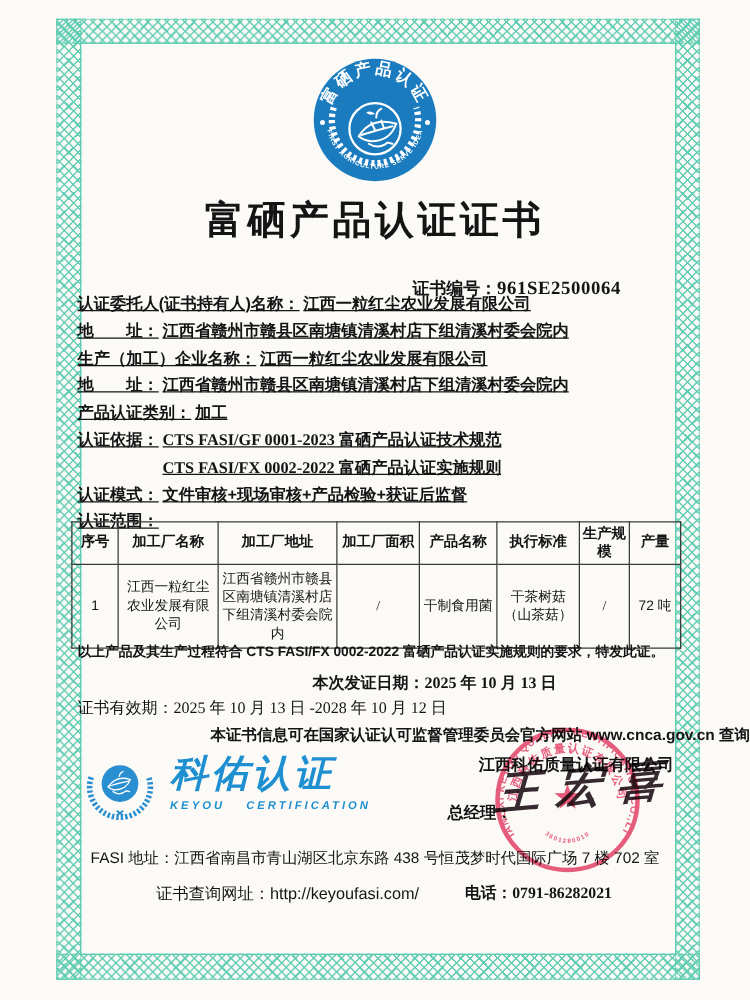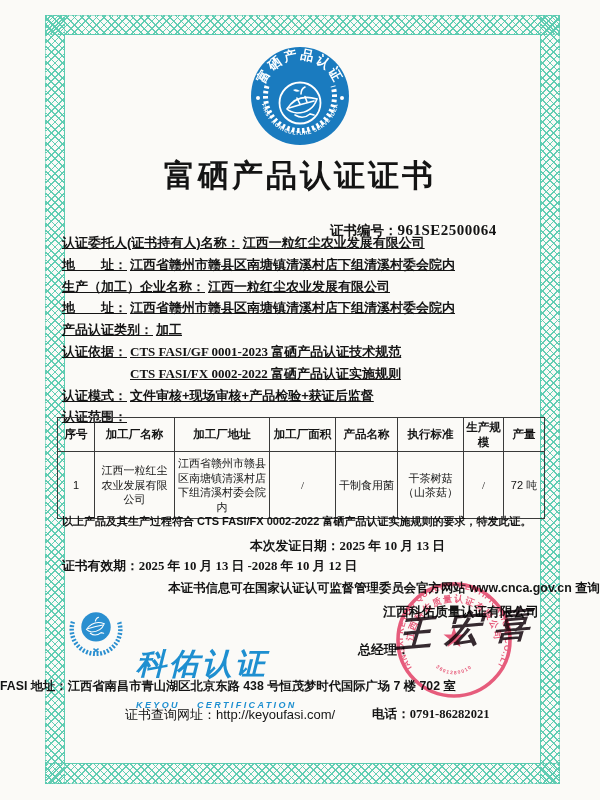--- a/index.html
+++ b/index.html
@@ -35,38 +35,38 @@
   .latin{font-family:"Liberation Serif","DejaVu Serif",serif;}
   
   table.scope{left:57px;top:417px;width:487px;position:absolute;border-collapse:collapse;table-layout:fixed;font-size:11px;}
   table.scope th,table.scope td{border:1px solid #3a3a3a;text-align:center;vertical-align:middle;padding:2px 2px;line-height:14.5px;}
   table.scope th{height:24px;font-weight:bold;font-size:11.5px;}
   table.scope td{height:62px;}
   
   .statement{left:62px;top:514px;width:486px;font-size:11px;font-weight:bold;white-space:nowrap;}
   .dates{left:62px;top:538px;width:486px;font-size:12.8px;font-weight:bold;white-space:nowrap;}
   .dates .d2{position:absolute;left:188px;top:0;}
-  .validity{left:62px;top:558px;width:486px;font-size:12.8px;font-weight:bold;white-space:nowrap;}
+  .validity{left:62px;top:558px;width:486px;font-size:12.8px;font-weight:normal;white-space:nowrap;}
   .querynote{top:580px;left:0;width:100%;text-align:right;font-size:12.4px;font-weight:bold;}
   
   .keyou{left:64px;top:600px;display:flex;align-items:flex-start;}
   .keyou svg{width:64px;height:64px;}
   .keyou-text{margin-left:8px;margin-top:4px;}
-  .keyou-cn{font-size:30px;font-weight:bold;font-style:italic;color:#1e8fd0;letter-spacing:3px;line-height:32px;margin-top:44px;}
-  .keyou-en{font-size:9px;font-weight:bold;font-style:italic;color:#1e8fd0;letter-spacing:2.4px;word-spacing:12px;margin-top:20px;}
+  .keyou-cn{font-size:30px;font-weight:bold;font-style:italic;color:#1e8fd0;letter-spacing:3px;line-height:32px;}
+  .keyou-en{font-size:9px;font-weight:bold;font-style:italic;color:#1e8fd0;letter-spacing:2.4px;word-spacing:12px;margin-top:3px;}
   .company{left:383px;top:603px;font-size:13px;font-weight:bold;white-space:nowrap;z-index:1;}
   .gm{left:358px;top:641px;font-size:13px;font-weight:bold;z-index:1;}
   .stamp{left:392px;top:578px;width:124px;height:124px;opacity:.88;mix-blend-mode:multiply;z-index:2;}
   .signature{
     left:396px;top:604px;width:170px;z-index:3;
     font-size:36px;font-weight:bold;font-style:italic;letter-spacing:13px;
     color:#372a31;transform:rotate(-5deg) skewX(-8deg);mix-blend-mode:multiply;white-space:nowrap;
   }
   
-  .fasi{top:678px;left:0;width:100%;font-size:12.3px;font-weight:bold;white-space:nowrap;}
+  .fasi{top:678px;left:0;width:100%;text-align:center;font-size:12.3px;font-weight:normal;white-space:nowrap;}
   .fquery{left:125px;top:706px;font-size:13px;font-weight:normal;white-space:nowrap;}
   .fphone{left:372px;top:706px;font-size:12.6px;font-weight:bold;white-space:nowrap;}
 </style>
 </head>
 <body>
 
 <div class="band band-top"></div>
 <div class="band band-bottom"></div>
 <div class="band band-left"></div>
 <div class="band band-right"></div>

